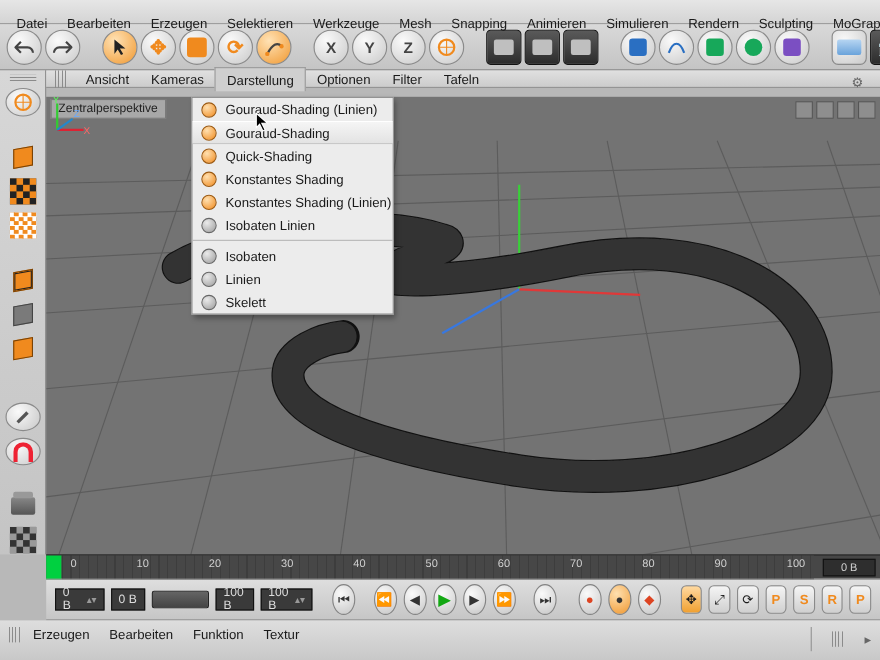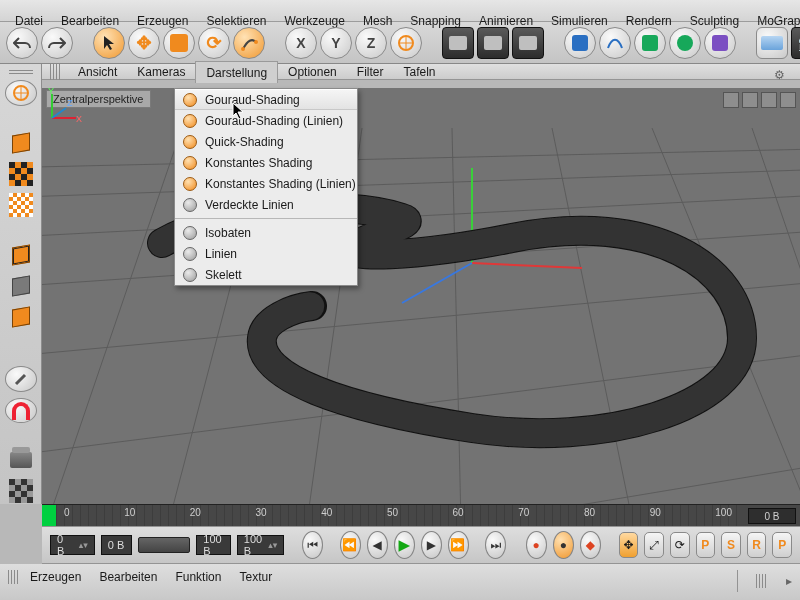--- a/index.html
+++ b/index.html
@@ -309,43 +309,43 @@
     <line x1="10" y1="30" x2="10" y2="6" stroke="#3c3" stroke-width="2"></line>
     <line x1="10" y1="30" x2="34" y2="30" stroke="#d23" stroke-width="2"></line>
     <line x1="10" y1="30" x2="24" y2="20" stroke="#28c" stroke-width="2"></line>
     <text x="6" y="6" font-size="9" fill="#5f5">Y</text>
     <text x="34" y="34" font-size="9" fill="#f66">X</text>
     <text x="25" y="18" font-size="9" fill="#6af">Z</text>
   </svg>
 </div>
 
 <div class="dropdown">
+  <div class="drow">
+      <div class="dicon"></div>
+      <span>Gouraud-Shading (Linien)</span>
+    </div>
   <div class="drow hover">
       <div class="dicon"></div>
       <span>Gouraud-Shading</span>
     </div>
   <div class="drow">
       <div class="dicon"></div>
-      <span>Gouraud-Shading (Linien)</span>
-    </div>
-  <div class="drow">
-      <div class="dicon"></div>
       <span>Quick-Shading</span>
     </div>
   <div class="drow">
       <div class="dicon"></div>
       <span>Konstantes Shading</span>
     </div>
   <div class="drow">
       <div class="dicon"></div>
       <span>Konstantes Shading (Linien)</span>
     </div>
   <div class="drow">
       <div class="dicon gray"></div>
-      <span>Verdeckte Linien</span>
+      <span>Isobaten Linien</span>
     </div>
   <div class="dsep"></div>
   <div class="drow">
       <div class="dicon gray"></div>
       <span>Isobaten</span>
     </div>
   <div class="drow">
       <div class="dicon gray"></div>
       <span>Linien</span>
     </div>

